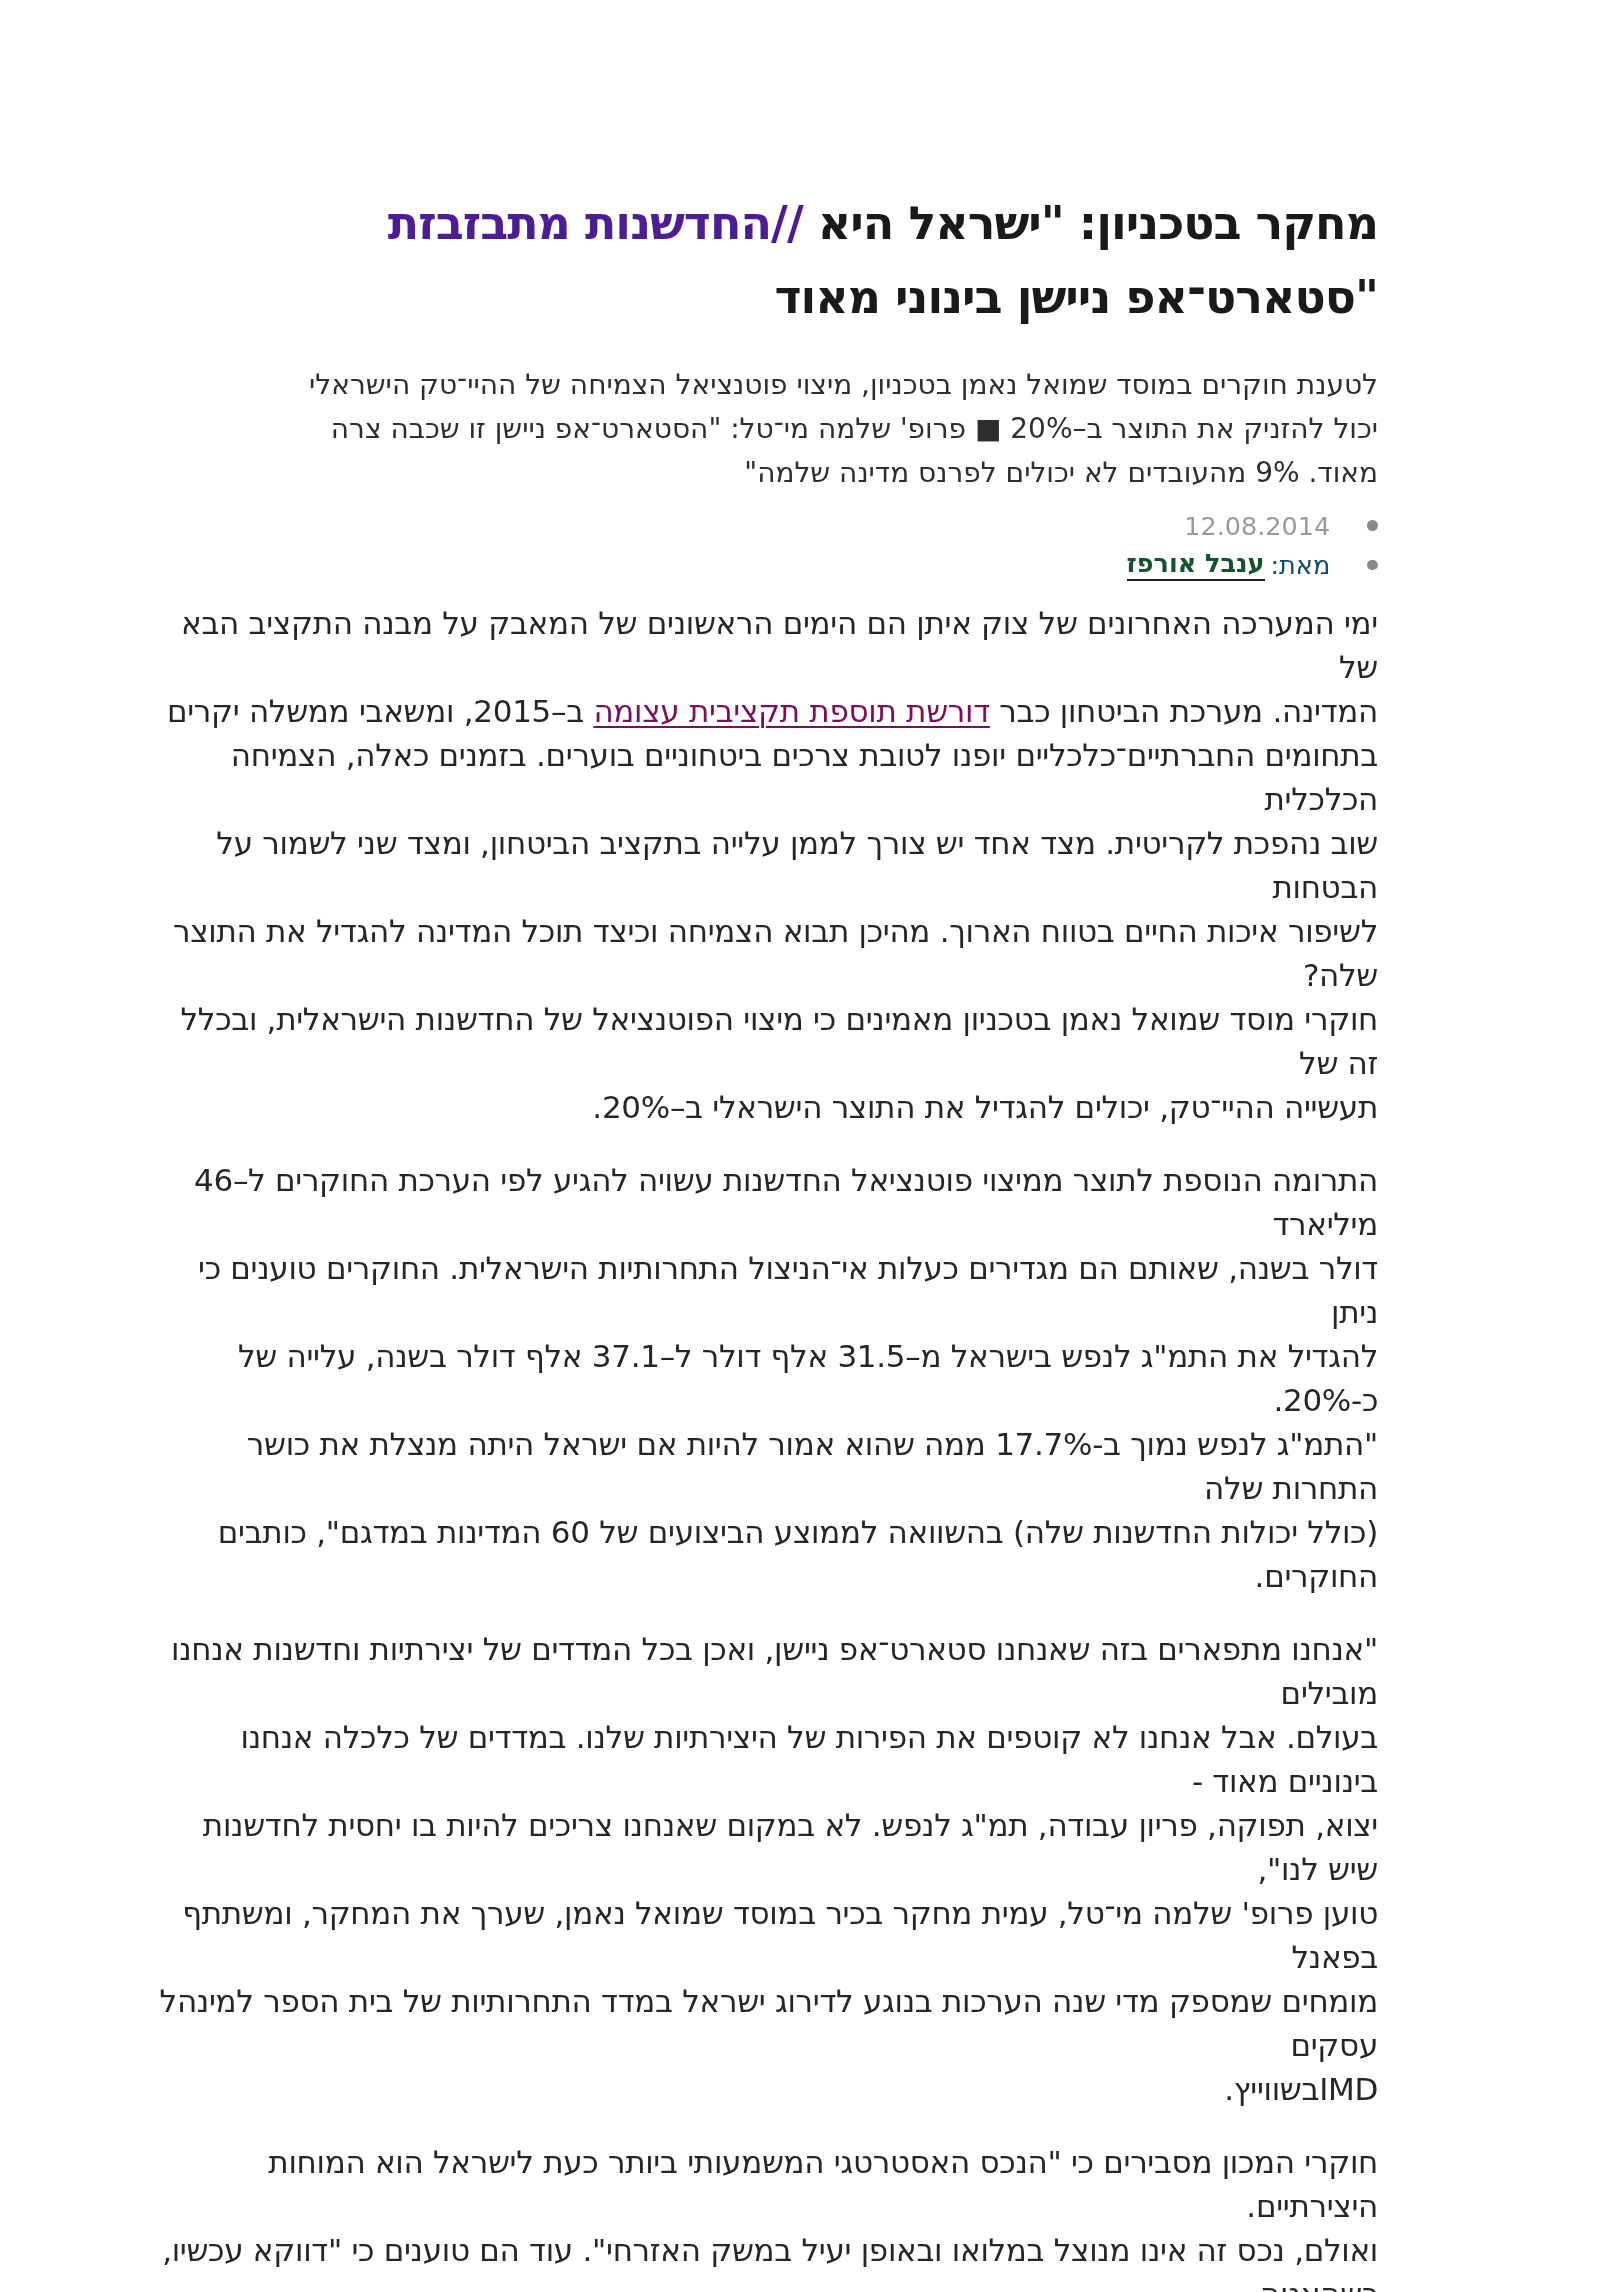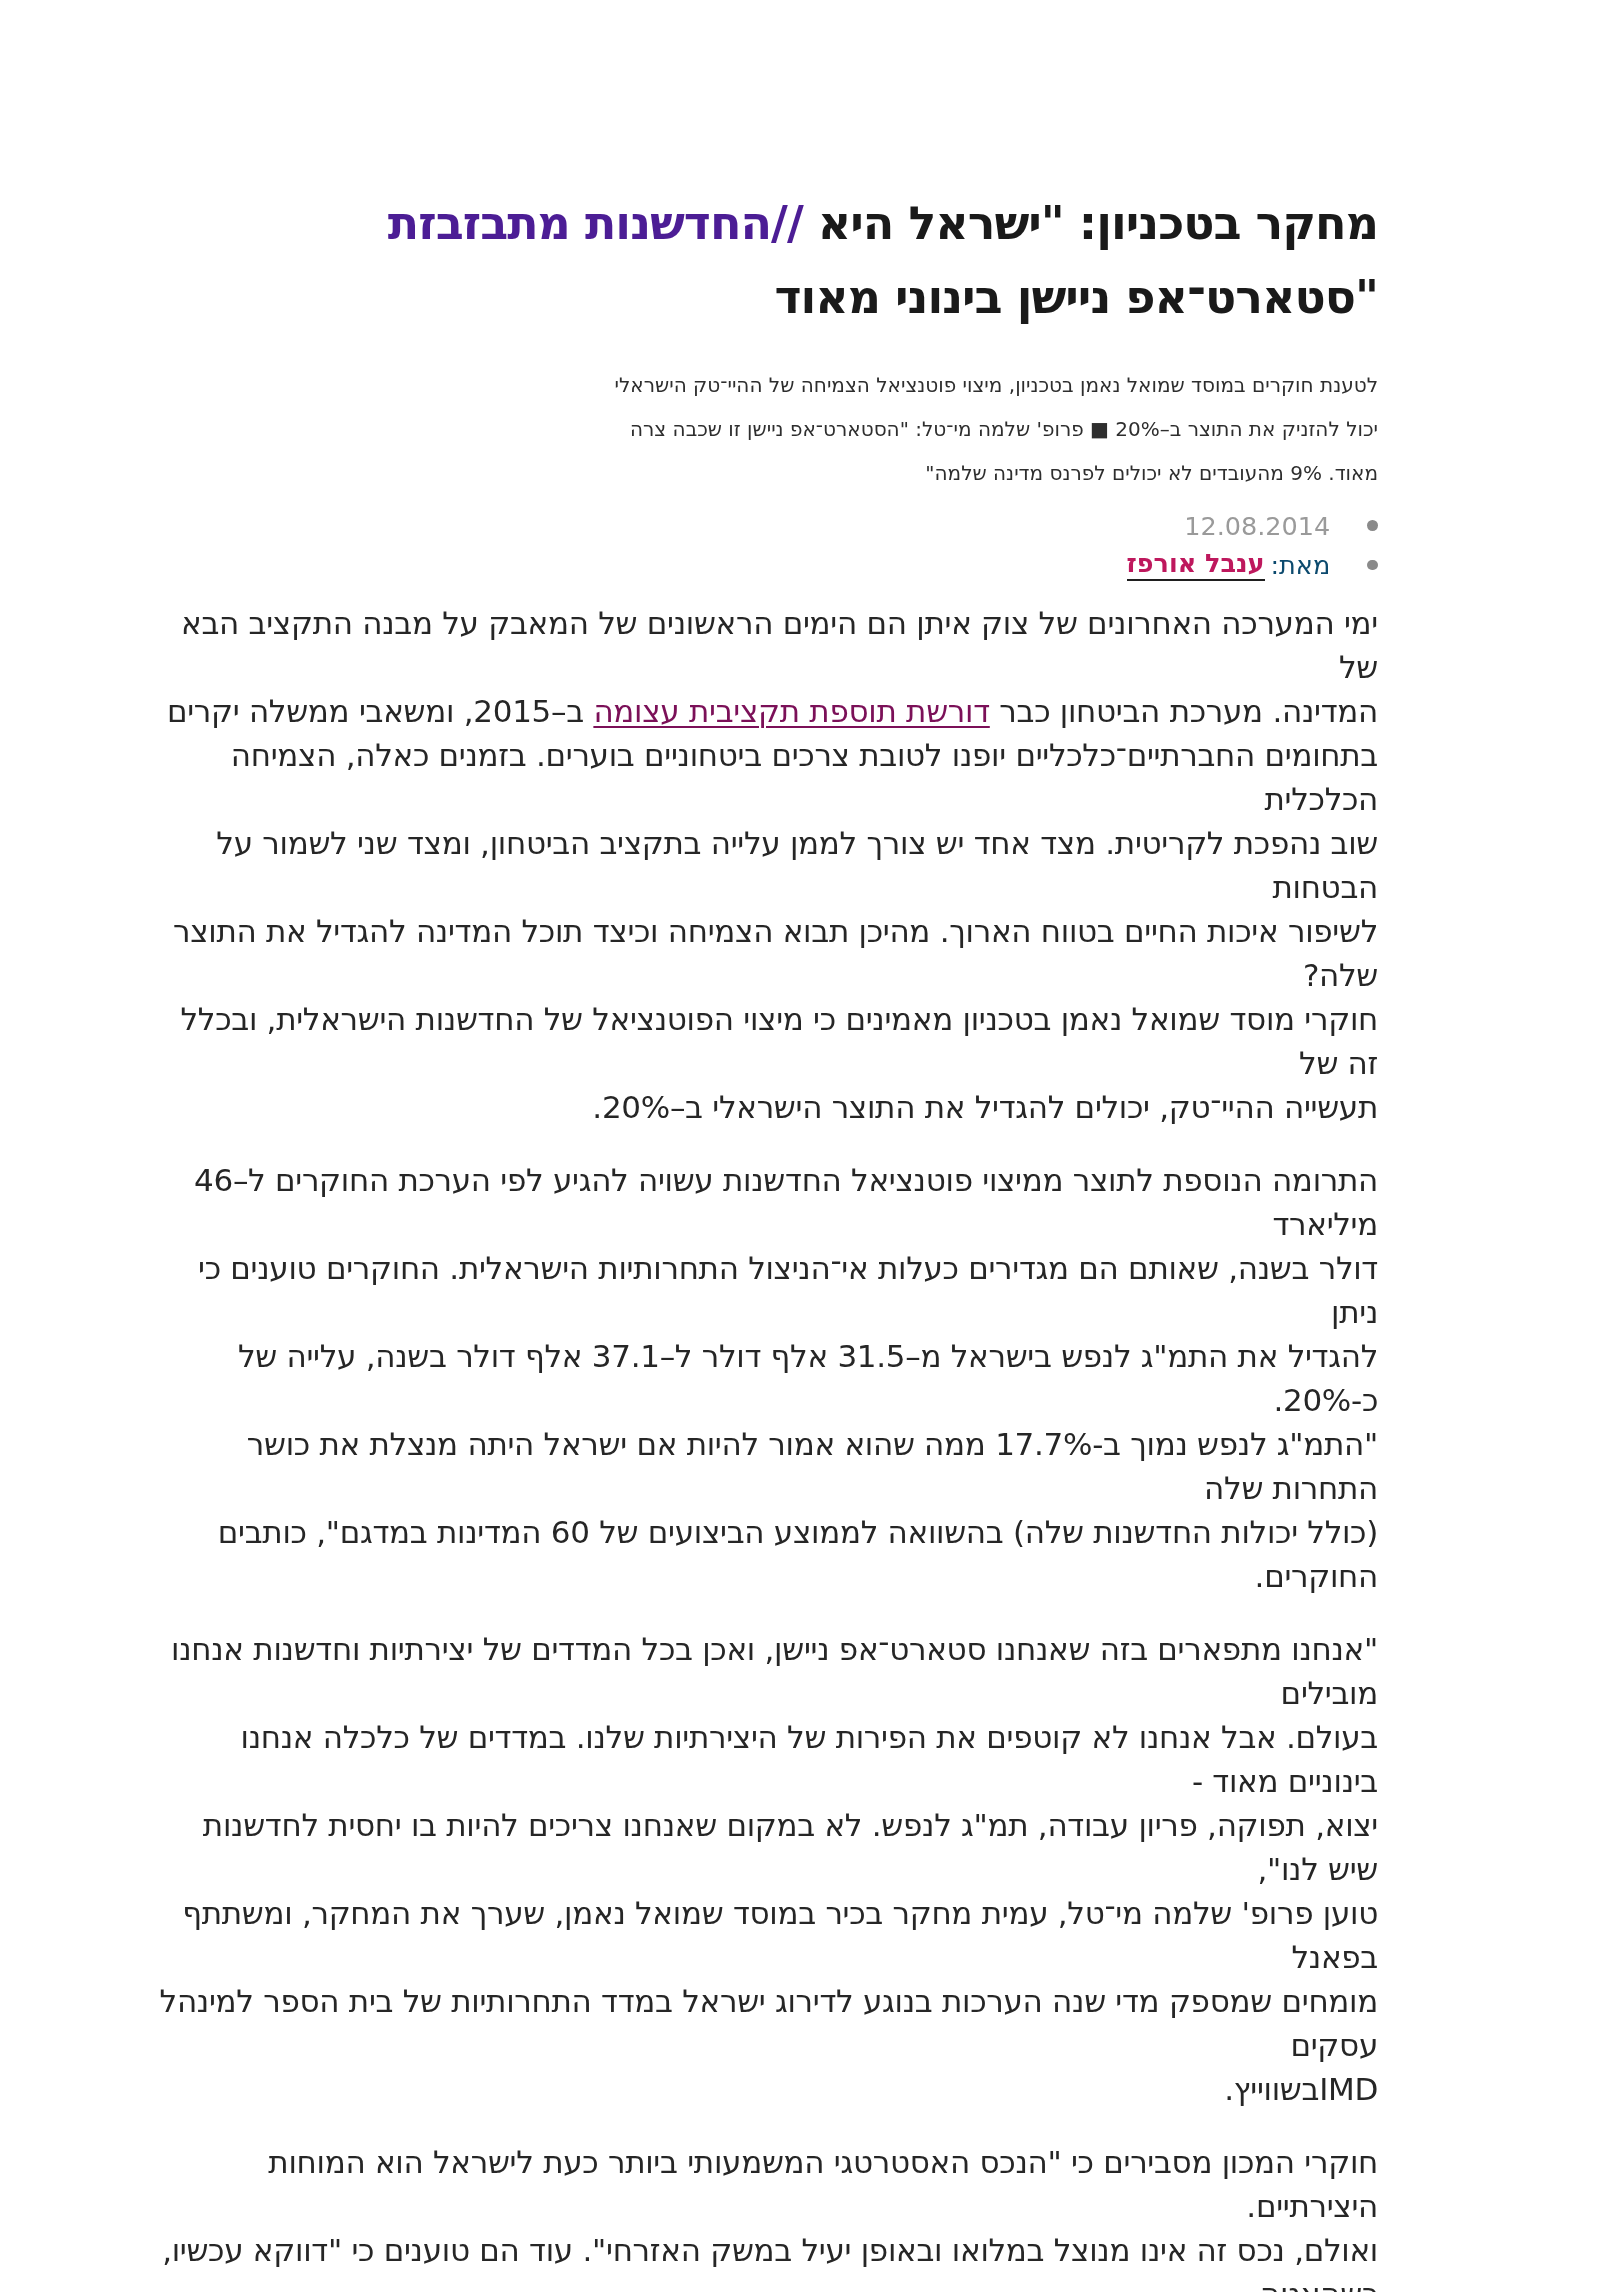--- a/index.html
+++ b/index.html
@@ -19,21 +19,21 @@
     font-size: 46px;
     font-weight: bold;
     line-height: 74px;
     letter-spacing: -1px;
     color: #1a1a1a;
     text-align: right;
   }
   .headline .kicker { color: #4c1d95; }
   .subtitle {
     margin: 0 0 15.7px 0;
-    font-size: 20px;
+    font-size: 28px;
     font-weight: 400;
     line-height: 44px;
     color: #2e2e2e;
     text-align: right;
     white-space: pre-line;
   }
   .meta { margin: 0 0 19.6px 0; text-align: right; }
   .meta-row {
     display: flex;
     align-items: center;
@@ -43,21 +43,21 @@
   }
   .bullet {
     flex: 0 0 auto;
     width: 10.8px; height: 10.8px;
     border-radius: 50%;
     background: #8a8a8a;
     margin-left: 37px;
   }
   .byline-label { color: #0c4a6e; }
   .author-link {
-    color: #be185d;
+    color: #14532d;
     font-weight: bold;
     border-bottom: 2.9px solid #1f1f1f;
     padding-bottom: 1px;
     margin-right: 5.9px;
     cursor: pointer;
   }
   .article p {
     margin: 0 0 29px 0;
     font-size: 31px;
     line-height: 44px;

